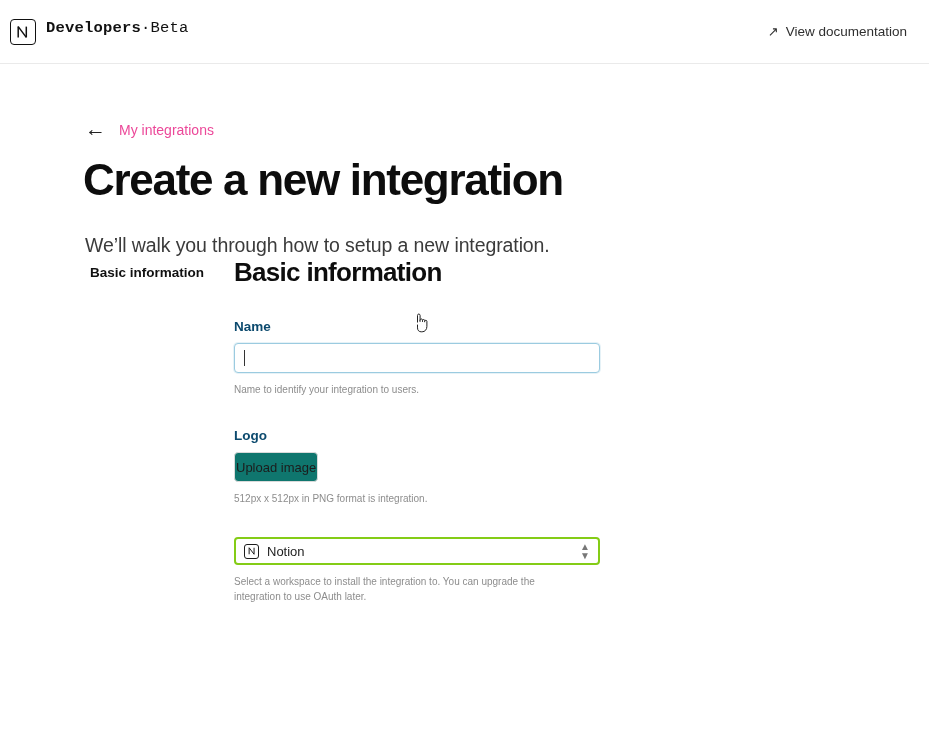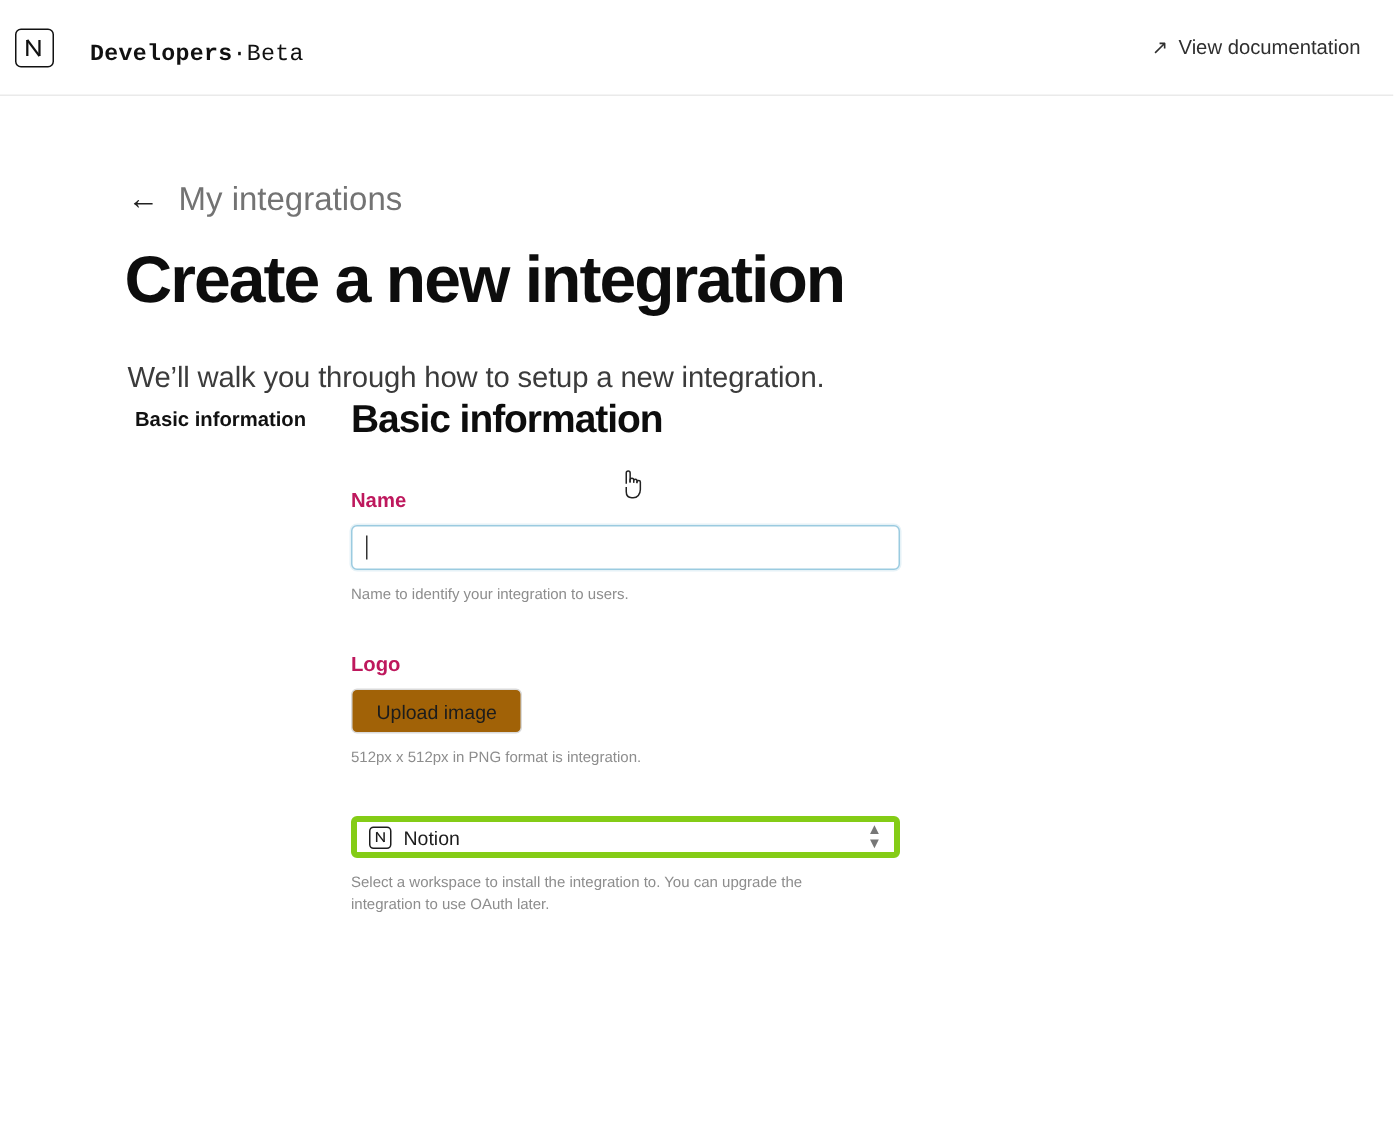--- a/index.html
+++ b/index.html
@@ -17,22 +17,22 @@
     position: relative;
     height: 64px;
     display: flex;
     align-items: center;
     justify-content: space-between;
     padding: 0 22px 0 10px;
     border-bottom: 1px solid #eaeaea;
   }
   .brand {
     display: flex;
-    align-items: flex-end;
-    gap: 24px;
+    align-items: flex-start;
+    gap: 10px;
   }
   .notion-logo {
     width: 26px; height: 26px;
     border: 1.6px solid #111;
     border-radius: 4px;
     background: #fff;
     display: flex;
     align-items: center;
     justify-content: center;
     flex: 0 0 auto;
@@ -82,22 +82,22 @@
     cursor: pointer;
     width: fit-content;
   }
   .back-arrow {
     font-size: 21px;
     line-height: 1;
     color: #222;
     margin-top: -2px;
   }
   .back-label {
-    font-size: 22px;
-    color: #737373;
+    font-size: 14px;
+    color: #ec4899;
   }
   h1.page-title {
     margin: 17px 18px 0 -2px;
     font-size: 44px;
     line-height: 1.1;
     letter-spacing: -1.3px;
     font-weight: 700;
     color: #0d0d0d;
   }
   .page-sub {
@@ -131,21 +131,21 @@
     margin: 0;
     font-size: 26px;
     letter-spacing: -0.7px;
     font-weight: 700;
     color: #0d0d0d;
   }
   .field { margin-top: 31px; }
   .field-label {
     font-size: 13.5px;
     font-weight: 700;
-    color: #be185d;
+    color: #0c4a6e;
     margin-bottom: 9px;
   }
   .field-help {
     margin-top: 9px;
     font-size: 10px;
     color: #8d8d8d;
     line-height: 1.5;
     max-width: 330px;
   }
   .text-input {
@@ -169,33 +169,33 @@
   @keyframes blink { 50% { opacity: 0; } }
   .input-value {
     font-size: 13.5px;
     color: #222;
   }
   .upload-btn {
     display: inline-flex;
     align-items: center;
     justify-content: center;
     height: 30px;
-    padding: 0 16px;
+    padding: 0 1px;
     font-size: 13px;
     font-weight: 400;
     color: #1c1c1c;
-    background: #a16207;
+    background: #0f766e;
     border: 1px solid #dadada;
     border-radius: 4px;
     cursor: pointer;
   }
   .select-box {
     width: 366px;
     height: 28px;
-    border: 4px solid #84cc16;
+    border: 2px solid #84cc16;
     border-radius: 4px;
     background: #fff;
     display: flex;
     align-items: center;
     padding: 0 8px;
     gap: 8px;
     cursor: pointer;
   }
   .ws-icon {
     width: 15px; height: 15px;

